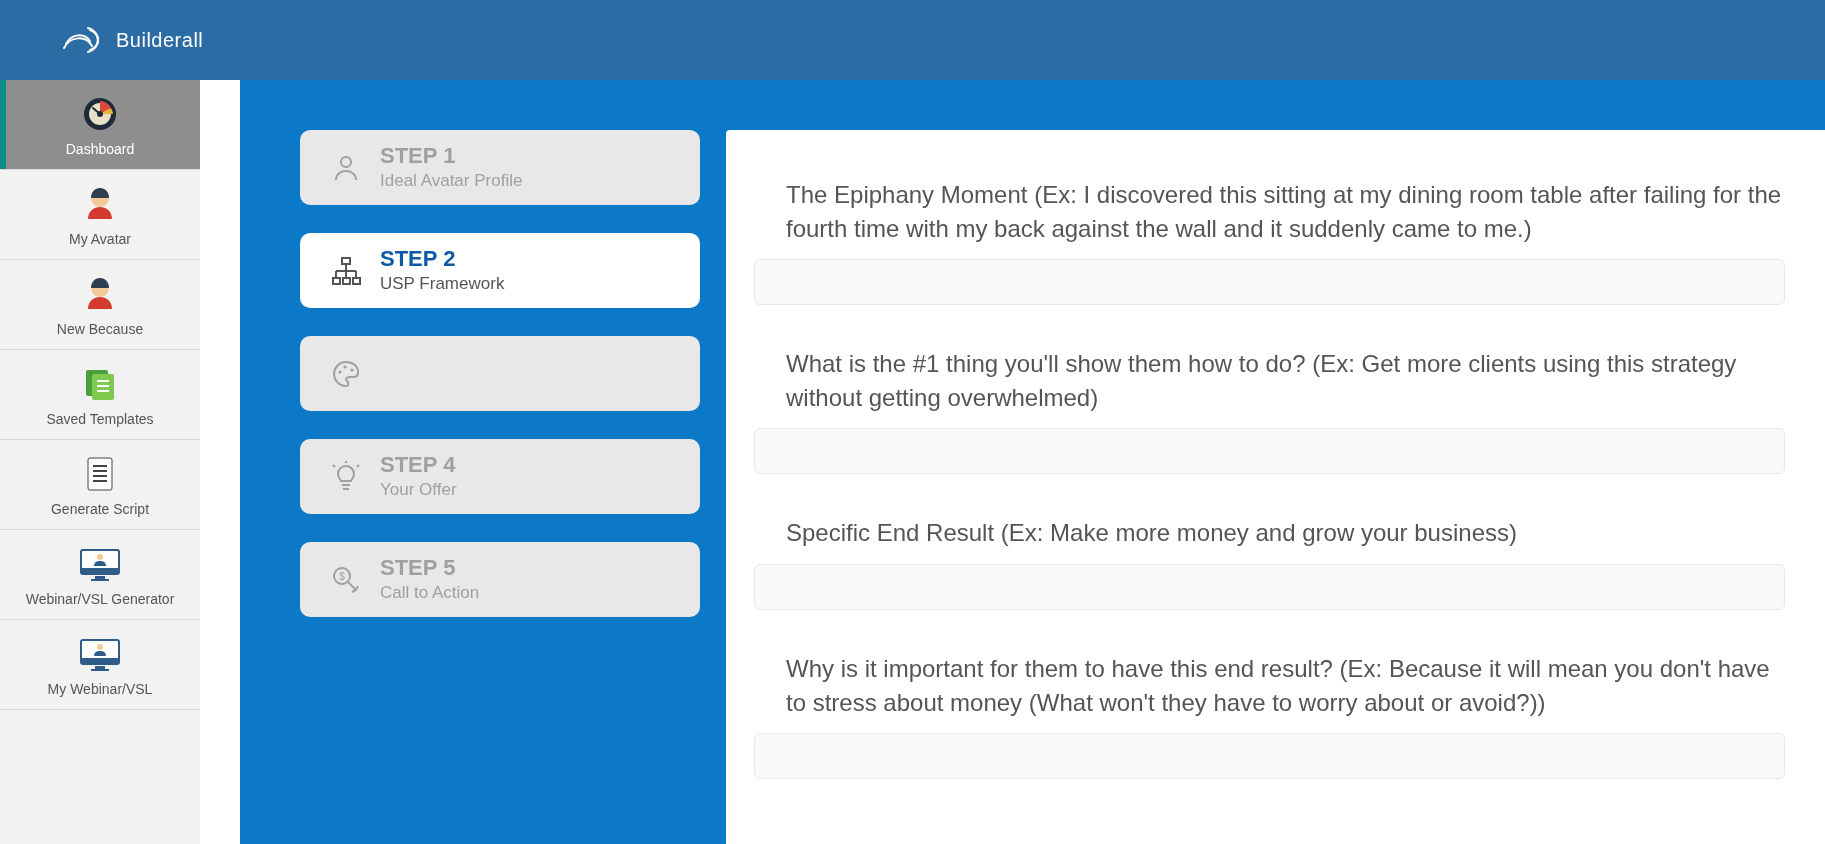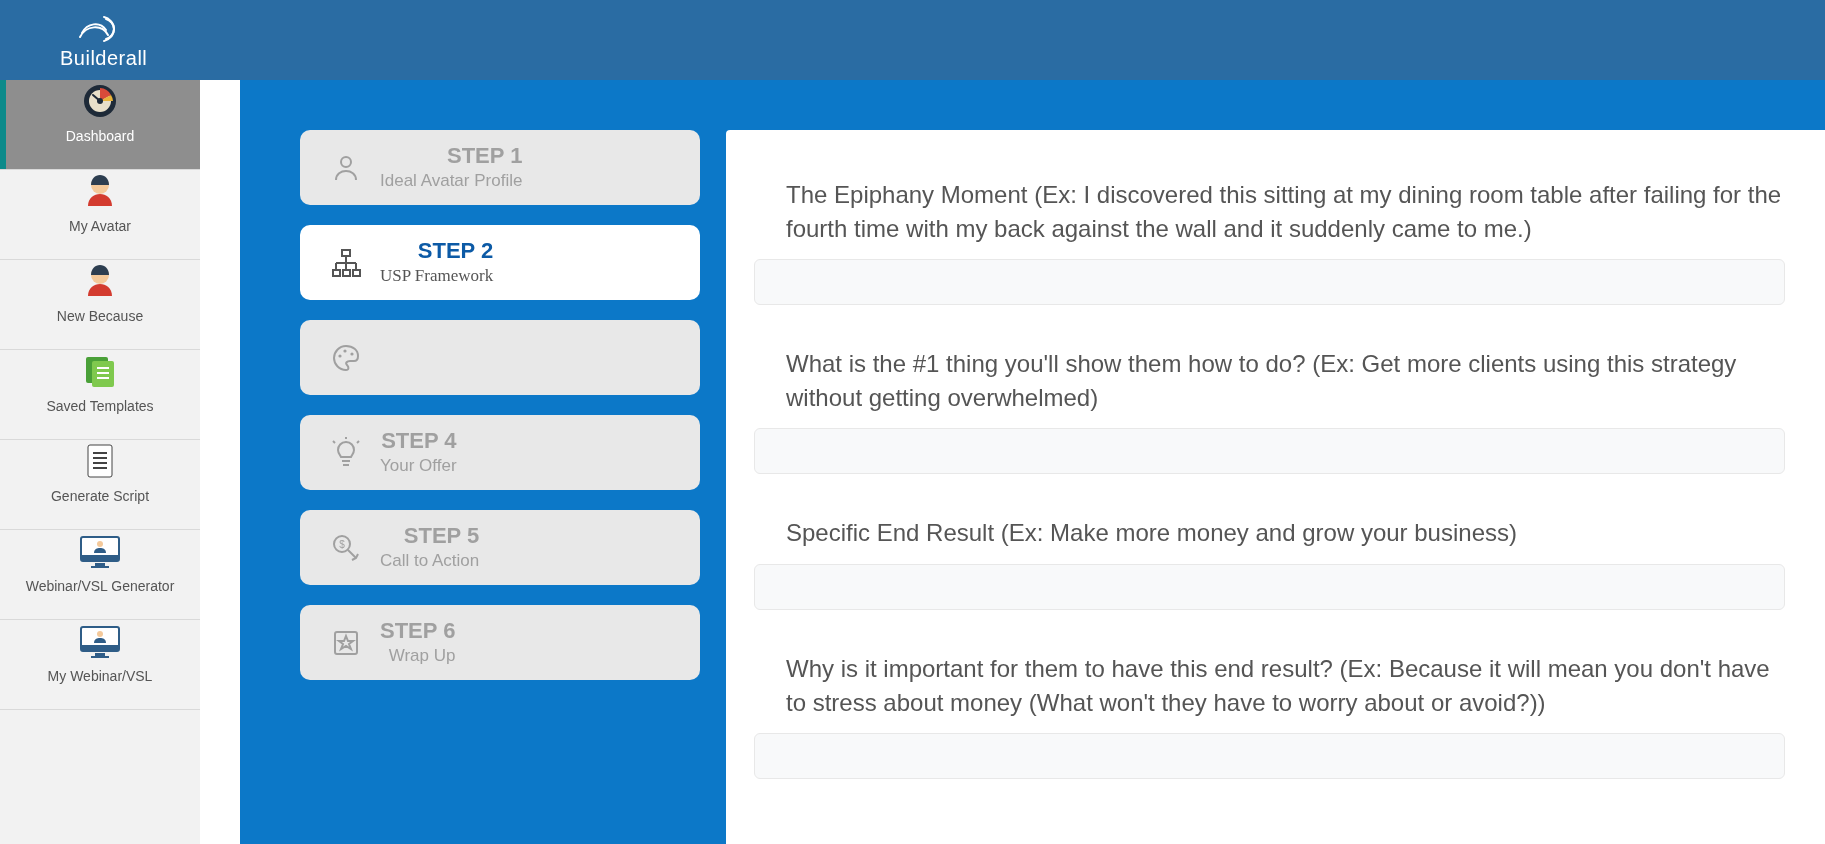--- a/index.html
+++ b/index.html
@@ -16,48 +16,48 @@
     --form-label:#555555;
     --input-bg:#f8f9fa;
     --input-border:#e8e8e8;
   }
   *{box-sizing:border-box;margin:0;padding:0;font-family:"Segoe UI",Arial,Helvetica,sans-serif;}
   html,body{height:100%;background:#ffffff;}
   body{width:1825px;height:844px;overflow:hidden;position:relative;}
 
   
   .topbar{height:var(--topbar-h);background:var(--brand-blue);display:flex;align-items:center;padding-left:60px;}
-  .logo{display:flex;align-items:center;color:#ffffff;flex-direction:column;}
+  .logo{display:flex;align-items:center;color:#ffffff;}
   .logo-mark{display:inline-flex;margin-right:12px;}
   .logo-text{font-size:20px;font-weight:300;color:#ffffff;letter-spacing:0.5px;}
 
   
   .sidebar{position:absolute;top:var(--topbar-h);left:0;width:var(--sidebar-w);bottom:0;background:var(--sidebar-bg);}
-  .sidebar-item{display:flex;flex-direction:column;align-items:center;justify-content:flex-start;height:90px;border-bottom:1px solid #d9d9d9;cursor:pointer;position:relative;}
+  .sidebar-item{display:flex;flex-direction:column;align-items:center;justify-content:center;height:90px;border-bottom:1px solid #d9d9d9;cursor:pointer;position:relative;}
   .sidebar-item .icon{height:42px;display:flex;align-items:center;justify-content:center;margin-bottom:6px;}
   .sidebar-item .label{font-size:14px;color:#555;}
   .sidebar-item.selected{background:var(--sidebar-sel);}
   .sidebar-item.selected .label{color:#ffffff;}
   .sidebar-item.selected::before{content:"";position:absolute;left:0;top:0;bottom:0;width:6px;background:var(--sidebar-teal);}
 
   
   .main{position:absolute;top:var(--topbar-h);left:var(--sidebar-w);right:0;bottom:0;display:flex;}
   .gutter{width:40px;background:#ffffff;}
   .blue-panel{flex:1;background:var(--panel-blue);display:flex;padding:50px 0 0 60px;}
 
   
-  .stepper{width:400px;display:flex;flex-direction:column;gap:20px;text-align:right;}
+  .stepper{width:400px;display:flex;flex-direction:column;gap:28px;}
   .step{height:75px;border-radius:10px;background:var(--step-bg);display:flex;align-items:center;padding:0 22px;cursor:pointer;}
   .step .step-icon{width:48px;display:flex;align-items:center;justify-content:center;color:var(--step-text);}
   .step .step-texts{display:flex;flex-direction:column;margin-left:10px;}
   .step .step-title{font-size:22px;font-weight:600;color:var(--step-text);line-height:1.1;}
   .step .step-sub{font-size:17px;color:var(--step-text);margin-top:3px;}
   .step.active{background:#ffffff;}
   .step.active .step-title{color:var(--step-active-text);}
-  .step.active .step-sub{color:#555;font-family:Liberation Serif, serif;}
+  .step.active .step-sub{color:#555;}
   .step.active .step-icon{color:#555;}
 
   
   .form-panel{flex:1;background:#ffffff;border-radius:4px 0 0 0;margin-left:26px;padding:48px 40px 0 28px;overflow:hidden;}
   .form-group{margin-bottom:42px;}
   .form-label{font-size:24px;color:var(--form-label);line-height:1.4;margin-bottom:14px;display:block;margin-left:32px;}
   .form-input{width:100%;height:46px;background:var(--input-bg);border:1px solid var(--input-border);border-radius:6px;padding:0 14px;font-size:16px;color:#333;}
 </style>
 </head>
 <body>
@@ -246,32 +246,20 @@
             <path d="M18 18l8 8"></path>
             <path d="M22 28l4-2 2-4"></path>
           </svg>
         </span>
         <div class="step-texts">
           <span class="step-title">STEP 5</span>
           <span class="step-sub">Call to Action</span>
         </div>
       </div>
 
-      <div class="step">
-        <span class="step-icon">
-          <svg width="32" height="32" viewBox="0 0 32 32" fill="none" stroke="currentColor" stroke-width="2">
-            <rect x="5" y="5" width="22" height="22" rx="2"></rect>
-            <path d="M16 9l2 5h5l-4 3 2 5-5-3-5 3 2-5-4-3h5Z"></path>
-          </svg>
-        </span>
-        <div class="step-texts">
-          <span class="step-title">STEP 6</span>
-          <span class="step-sub">Wrap Up</span>
-        </div>
-      </div>
 
     </div>
 
     <div class="form-panel">
 
       <div class="form-group">
         <label class="form-label">The Epiphany Moment (Ex: I discovered this sitting at my dining room table after failing for the fourth time with my back against the wall and it suddenly came to me.)</label>
         <input class="form-input" type="text" value="" style="">
       </div>
 

